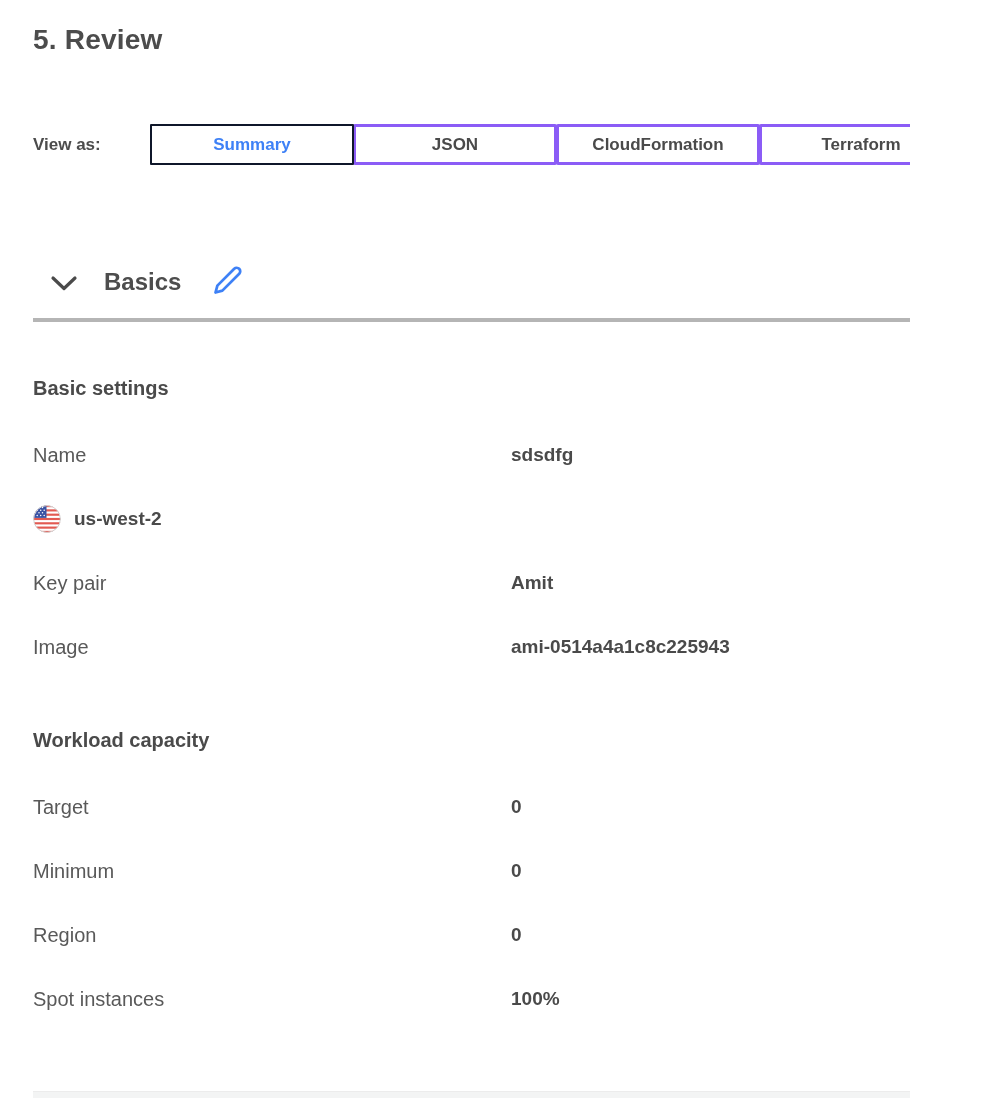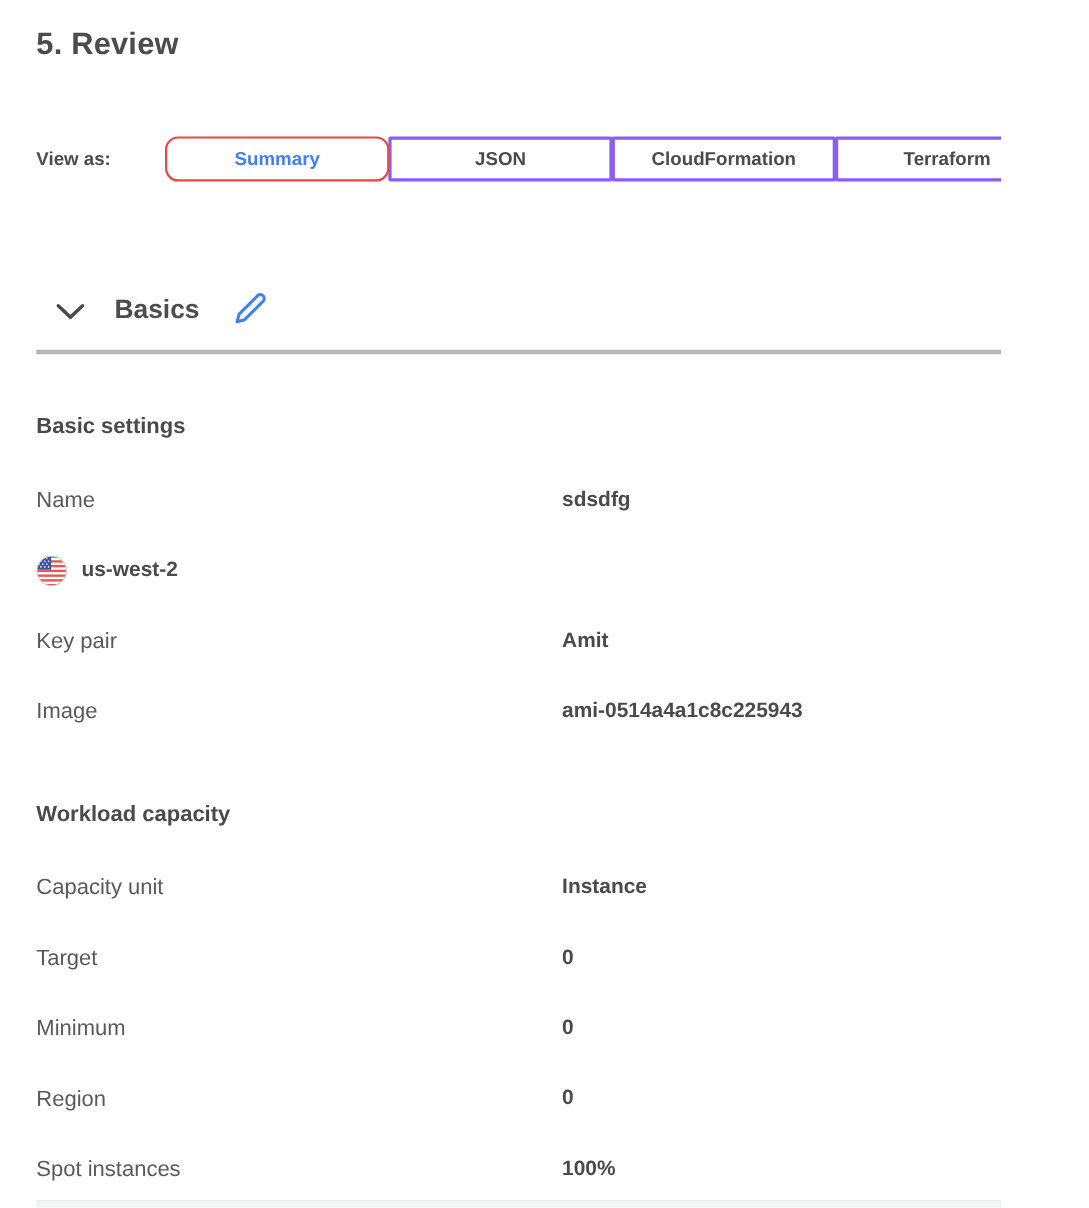--- a/index.html
+++ b/index.html
@@ -31,23 +31,23 @@
     border:3px solid #8b5cf6;
     border-radius:2px;
     margin-left:-1px;
     font-family:"Liberation Sans", sans-serif;
     font-size:17px; font-weight:700; color:#4a4a4a;
     display:flex; align-items:center; justify-content:center;
     cursor:pointer; position:relative; z-index:1;
   }
   .seg-btn:first-child { margin-left:0; }
   .seg-btn.selected {
-    border:2px solid #ef4444;
+    border:2px solid #0f172a;
     color:#3e81f6;
-    border-radius:12px;
+    border-radius:1px;
     z-index:2;
   }
   .section-header { position:absolute; left:16px; top:264px; width:100%; height:40px; }
   .chevron-btn {
     position:absolute; left:33px; top:10px; width:30px; height:22px;
     background:transparent; border:none; cursor:pointer; padding:0;
   }
   .section-title {
     position:absolute; left:88px; top:4px;
     font-size:24px; font-weight:600; color:#4d4d4d;
@@ -174,24 +174,20 @@
     <div class="kv-row">
       <div class="kv-label">Image</div>
       <div class="kv-value">ami-0514a4a1c8c225943</div>
     </div>
   </div>
 
   <div class="group-heading heading-workload">Workload capacity</div>
 
   <div class="rows rows-workload">
     <div class="kv-row">
-      <div class="kv-label">Capacity unit</div>
-      <div class="kv-value">Instance</div>
-    </div>
-    <div class="kv-row">
       <div class="kv-label">Target</div>
       <div class="kv-value">0</div>
     </div>
     <div class="kv-row">
       <div class="kv-label">Minimum</div>
       <div class="kv-value">0</div>
     </div>
     <div class="kv-row">
       <div class="kv-label">Region</div>
       <div class="kv-value">0</div>

